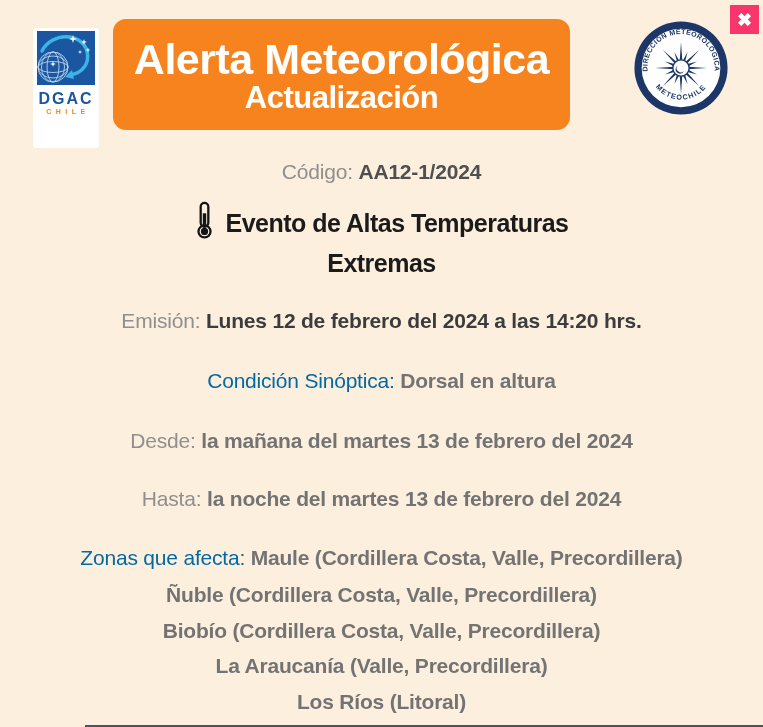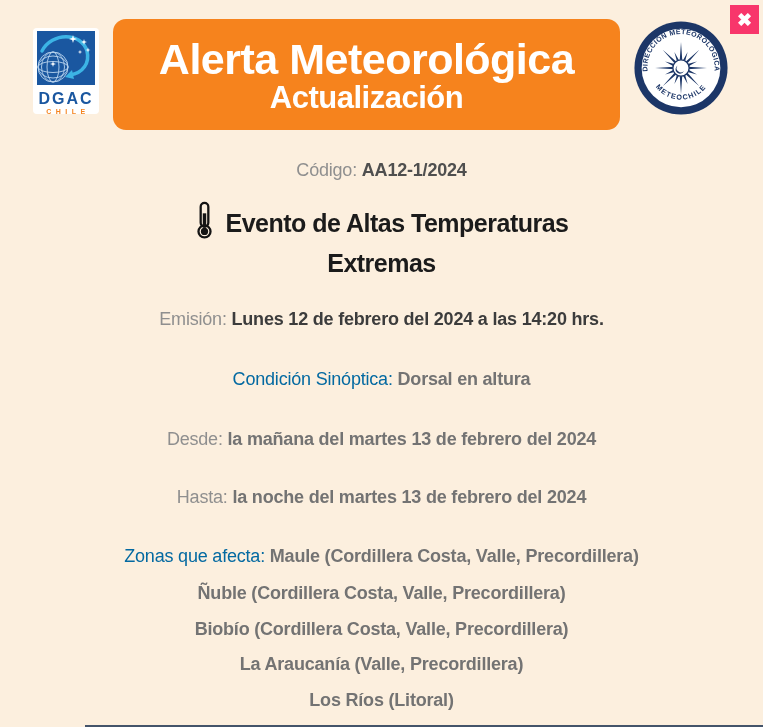--- a/index.html
+++ b/index.html
@@ -1,38 +1,38 @@
 <!DOCTYPE html>
 <html><head>
 <meta charset="utf-8">
 <style>
   html,body{margin:0;padding:0;}
   body{font-family:"Liberation Sans","DejaVu Sans",sans-serif;}
   .page{position:relative;width:763px;height:727px;background:#fcefde;overflow:hidden;}
 
   
-  .banner{position:absolute;left:113px;top:19px;width:507px;height:111px;
+  .banner{position:absolute;left:113px;top:19px;width:457px;height:111px;
     background:#f6831d;border-radius:13px;display:flex;flex-direction:column;
     align-items:center;justify-content:center;color:#fff;text-align:center;padding-top:2px;box-sizing:border-box;}
   .banner-title{font-size:43px;font-weight:700;letter-spacing:-0.5px;line-height:1.04;}
   .banner-subtitle{font-size:31px;font-weight:700;letter-spacing:-0.5px;line-height:1.05;}
 
-  .dgac-card{position:absolute;left:33px;top:28px;width:66px;height:86px;background:#ffffff;
+  .dgac-card{position:absolute;left:33px;top:28px;width:66px;height:120px;background:#ffffff;
     border-radius:4px;display:flex;flex-direction:column;align-items:center;padding-top:3px;box-sizing:border-box;}
   .dgac-acronym{font-size:16px;font-weight:700;color:#1a57a0;letter-spacing:2px;line-height:1.1;margin-top:1px;}
   .dgac-country{font-size:7px;font-weight:700;color:#f58420;letter-spacing:4.5px;line-height:1.2;margin-left:4px;}
 
   .meteo-logo{position:absolute;left:633px;top:20px;width:96px;height:96px;}
 
   .close-btn{position:absolute;left:730px;top:5px;width:29px;height:29px;background:#f8366b;
     border:none;padding:0;display:flex;align-items:center;justify-content:center;cursor:pointer;}
   .close-btn span{color:#ffffff;font-size:18px;font-weight:700;line-height:1;}
 
   
-  .row{position:absolute;left:0;right:0;text-align:center;font-size:18px;letter-spacing:-0.2px;white-space:nowrap;}
+  .row{position:absolute;left:0;right:0;text-align:center;font-size:21px;letter-spacing:-0.2px;white-space:nowrap;}
   .lbl-light{color:#8f8f8f;font-weight:400;}
   .lbl-dark{color:#0369a1;font-weight:400;}
   .val-black{color:#737373;font-weight:700;}
   .val-darkgray{color:#3c3c3c;font-weight:700;}
   .val-code{color:#4f4f4f;font-weight:700;}
 
   .event-title{position:absolute;left:0;right:0;top:200px;text-align:center;color:#1b1b1b;
     font-size:25px;font-weight:700;letter-spacing:-0.5px;line-height:1.26;}
   .event-line{display:flex;align-items:center;justify-content:center;gap:10px;}
 

